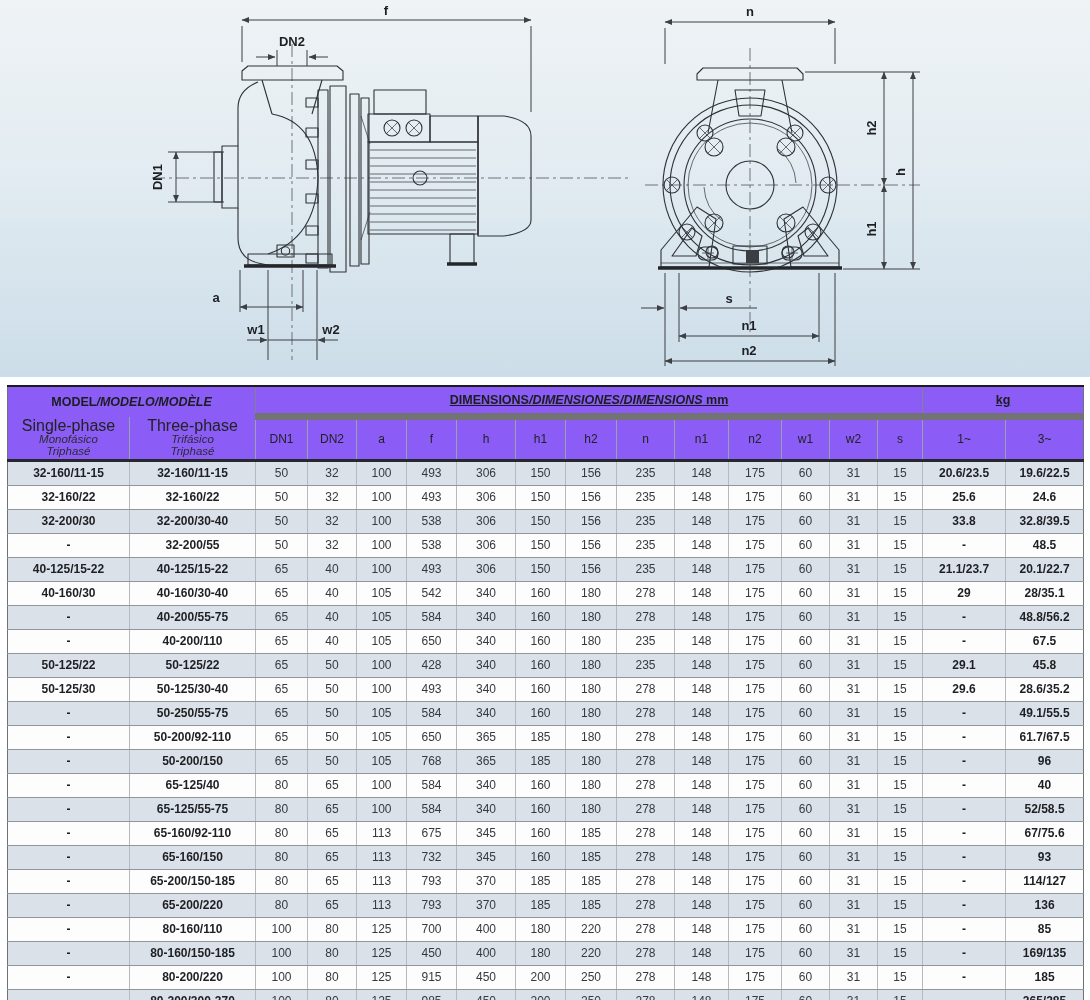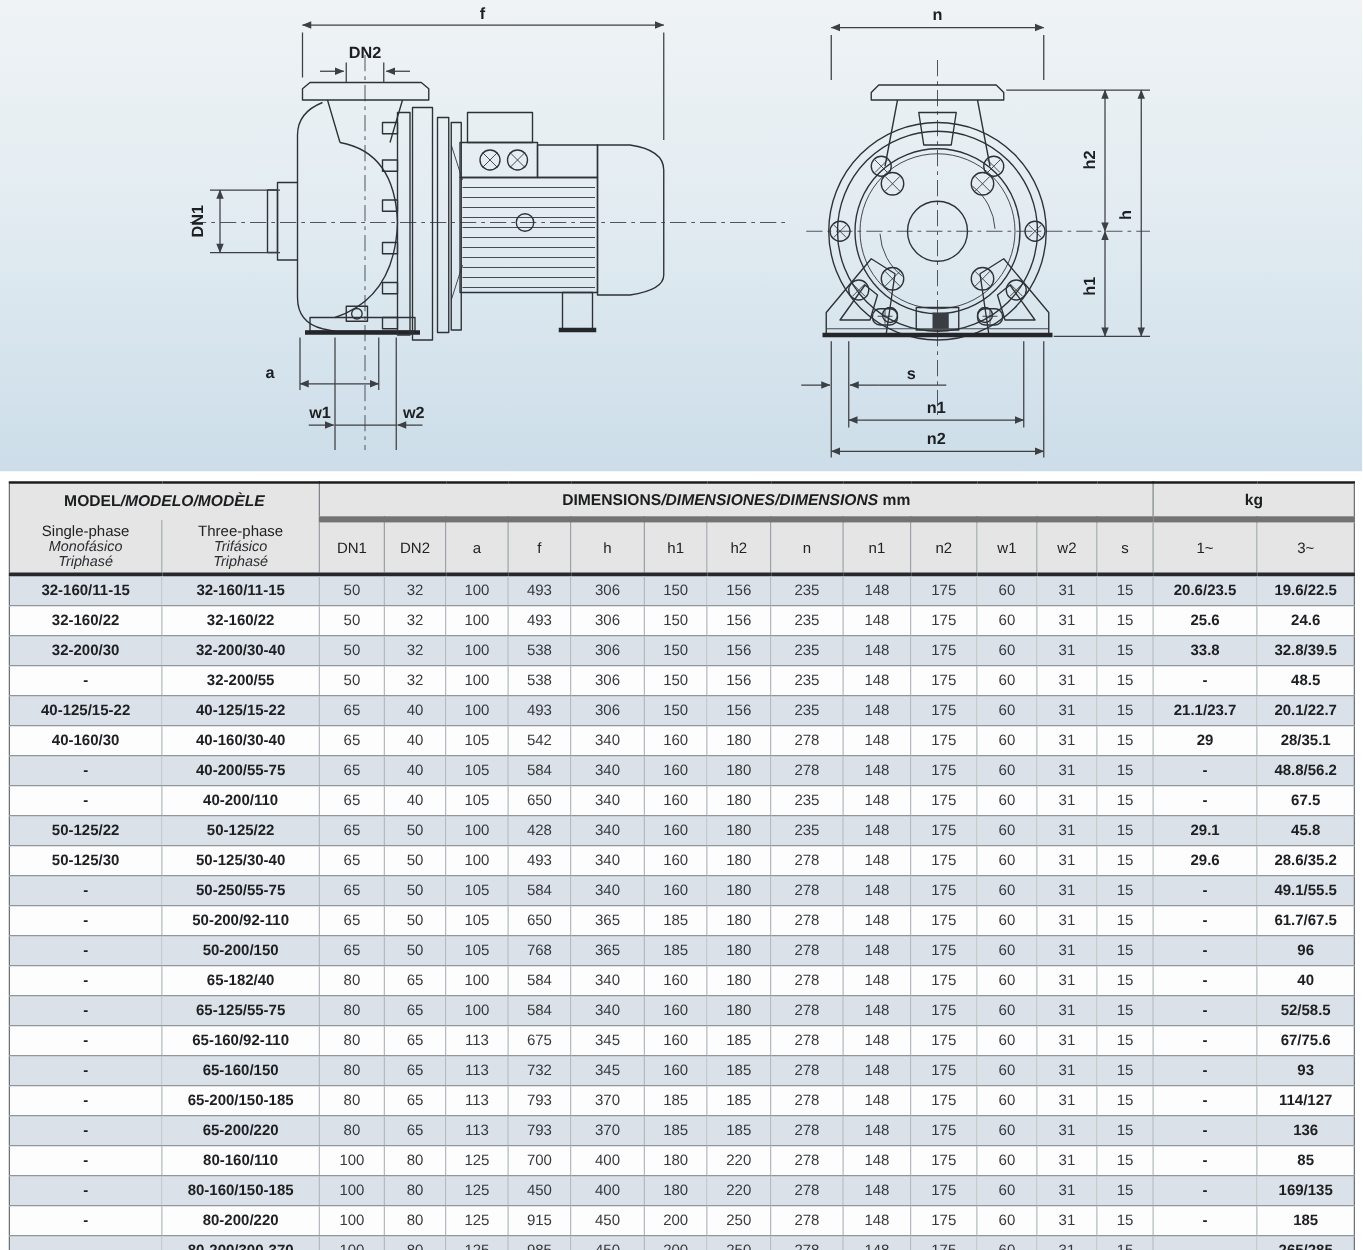--- a/index.html
+++ b/index.html
@@ -10,30 +10,30 @@
   .ol{stroke:#2e3236;fill:none;stroke-width:1.1;stroke-linejoin:round;}
   .thin{stroke:#2e3236;fill:none;stroke-width:0.7;}
   .dim{stroke:#3c3f43;fill:none;stroke-width:1;}
   .cl{stroke:#50555a;fill:none;stroke-width:0.8;stroke-dasharray:13 4 3 4;}
   .thick{stroke:#24262a;stroke-width:3.5;fill:none;}
   .fill-dark{fill:#3a3d41;stroke:none;}
 
   table.dims{position:absolute;left:7px;top:385px;width:1076px;border-collapse:collapse;table-layout:fixed;
     border-top:2px solid #1c1c1c;border-bottom:2px solid #3a3a3a;border-left:1px solid #6c7278;border-right:1px solid #6c7278;}
   th,td{padding:0;text-align:center;vertical-align:middle;overflow:hidden;white-space:nowrap;}
-  thead th{background:#e5e5e5;}
+  thead th{background:#8b5cf6;}
   .title-row th{height:26px;font-size:12.5px;font-weight:bold;color:#1b1d1f;border-right:1px solid #7d848a;}
   .model-title{border-bottom:none;}
-  .dims-title,.kg-title{border-bottom:5px solid #737373;}
+  .dims-title,.kg-title{border-bottom:7px solid #737373;text-decoration:underline;}
   .kg-title{border-right:none !important;}
   .it{font-style:italic;}
   .sub-row th{border-right:1px solid #9aa1a7;border-bottom:3px solid #26282b;color:#222;}
   .sub-row th:last-child{border-right:none;}
   .phase{font-weight:normal;height:42px;}
-  .phase .l1{font-size:12px;line-height:14px;}
+  .phase .l1{font-size:16px;line-height:14px;}
   .phase .l23{font-size:11.5px;font-style:italic;line-height:12px;color:#2a2c2f;}
   .dimcol,.kgcol{font-weight:normal;font-size:12px;color:#2b2d30;}
   tbody td{height:23px;font-size:12px;border-right:1px solid #b4bac0;border-bottom:1px solid #8f969c;color:#36393d;}
   tbody td:last-child{border-right:none;}
   tbody tr:nth-child(odd){background:#dbe1e8;}
   tbody tr:nth-child(even){background:#fdfdfd;}
   tbody td.model,tbody td.kg{font-weight:bold;color:#1d1f22;}
 </style>
 </head>
 <body>
@@ -501,21 +501,21 @@
           <td class="num">148</td>
           <td class="num">175</td>
           <td class="num">60</td>
           <td class="num">31</td>
           <td class="num">15</td>
           <td class="kg">-</td>
           <td class="kg">96</td>
         </tr>
         <tr>
           <td class="model">-</td>
-          <td class="model">65-182/40</td>
+          <td class="model">65-125/40</td>
           <td class="num">80</td>
           <td class="num">65</td>
           <td class="num">100</td>
           <td class="num">584</td>
           <td class="num">340</td>
           <td class="num">160</td>
           <td class="num">180</td>
           <td class="num">278</td>
           <td class="num">148</td>
           <td class="num">175</td>

